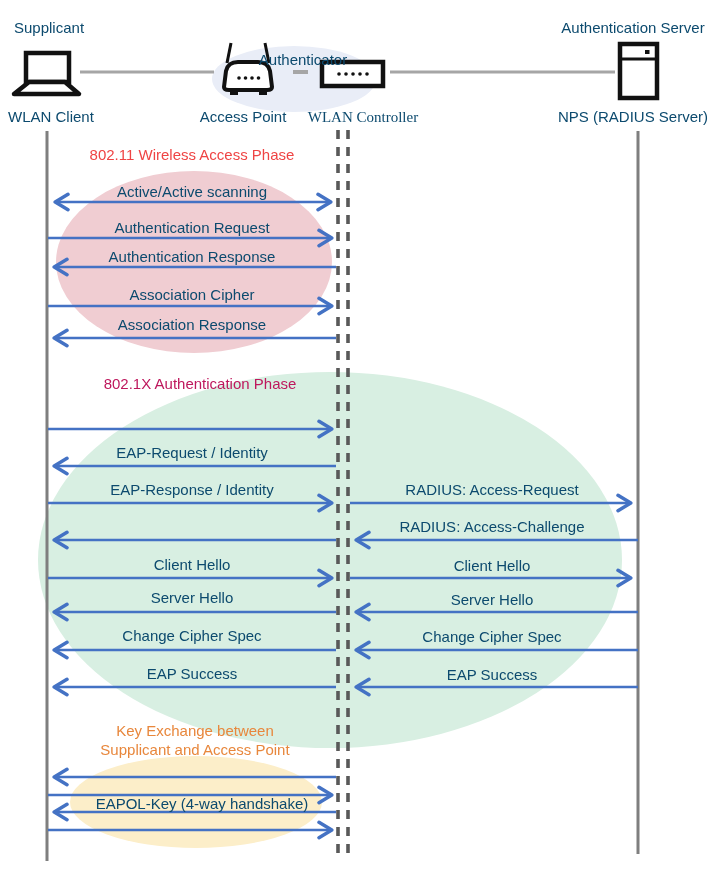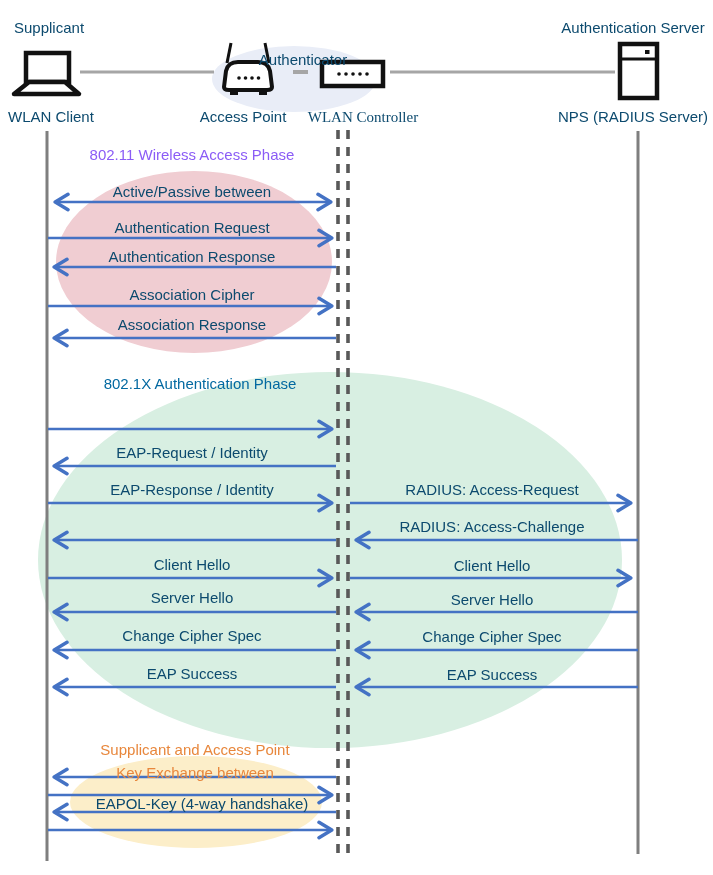--- a/index.html
+++ b/index.html
@@ -3,22 +3,22 @@
 <meta charset="utf-8">
 <style>
   html,body{margin:0;padding:0;background:#fff;}
   #stage{position:relative;width:713px;height:875px;background:#fff;overflow:hidden;
          font-family:"Liberation Sans",sans-serif;}
   #diagram-svg{position:absolute;left:0;top:0;}
   .lbl{position:absolute;font:15px/1.25 "Liberation Sans",sans-serif;color:#0c4a6e;
        text-align:center;white-space:nowrap;}
   .lbl.left-align{text-align:left;}
   .phase-title{font-size:15px;}
-  .red{color:#8b5cf6;}
-  .green{color:#0369a1;}
+  .red{color:#ef4444;}
+  .green{color:#be185d;}
   .orange{color:#E8873C;}
 </style>
 </head>
 <body>
 
 <div id="stage">
 
   <svg id="diagram-svg" width="713" height="875" viewBox="0 0 713 875">
     <defs>
       <marker id="ah" viewBox="-10 -6 12 12" refX="-0.5" refY="0" markerWidth="8" markerHeight="8" orient="auto-start-reverse">
@@ -109,37 +109,37 @@
   <div class="lbl left-align" style="left:14px;top:19px;">Supplicant</div>
   <div class="lbl" style="left:236px;top:19px;width:134px;margin-top:32px;">Authenticator</div>
   <div class="lbl" style="left:560px;top:19px;width:146px;">Authentication Server</div>
 
   <div class="lbl left-align" style="left:8px;top:108px;">WLAN Client</div>
   <div class="lbl" style="left:178px;top:108px;width:130px;">Access Point</div>
   <div class="lbl" style="left:303px;top:108px;width:120px;font-family:Liberation Serif, serif;">WLAN Controller</div>
   <div class="lbl" style="left:558px;top:108px;width:150px;">NPS (RADIUS Server)</div>
 
   <div class="lbl phase-title red" style="left:42px;top:146px;width:300px;">802.11 Wireless Access Phase</div>
-  <div class="lbl" style="left:60px;top:183px;width:264px;">Active/Passive between</div>
+  <div class="lbl" style="left:60px;top:183px;width:264px;">Active/Active scanning</div>
   <div class="lbl" style="left:60px;top:219px;width:264px;">Authentication Request</div>
   <div class="lbl" style="left:60px;top:248px;width:264px;">Authentication Response</div>
   <div class="lbl" style="left:60px;top:286px;width:264px;">Association Cipher</div>
   <div class="lbl" style="left:60px;top:316px;width:264px;">Association Response</div>
 
   <div class="lbl phase-title green" style="left:50px;top:375px;width:300px;">802.1X Authentication Phase</div>
   <div class="lbl" style="left:60px;top:444px;width:264px;">EAP-Request / Identity</div>
   <div class="lbl" style="left:360px;top:481px;width:264px;">RADIUS: Access-Request</div>
   <div class="lbl" style="left:60px;top:481px;width:264px;">EAP-Response / Identity</div>
   <div class="lbl" style="left:360px;top:518px;width:264px;">RADIUS: Access-Challenge</div>
   <div class="lbl" style="left:60px;top:556px;width:264px;">Client Hello</div>
   <div class="lbl" style="left:360px;top:557px;width:264px;">Client Hello</div>
   <div class="lbl" style="left:60px;top:589px;width:264px;">Server Hello</div>
   <div class="lbl" style="left:360px;top:591px;width:264px;">Server Hello</div>
   <div class="lbl" style="left:60px;top:627px;width:264px;">Change Cipher Spec</div>
   <div class="lbl" style="left:360px;top:628px;width:264px;">Change Cipher Spec</div>
   <div class="lbl" style="left:60px;top:665px;width:264px;">EAP Success</div>
   <div class="lbl" style="left:360px;top:666px;width:264px;">EAP Success</div>
 
-  <div class="lbl phase-title orange" style="left:42px;top:764px;width:306px;">Key Exchange between</div>
+  <div class="lbl phase-title orange" style="left:42px;top:722px;width:306px;">Key Exchange between</div>
   <div class="lbl phase-title orange" style="left:42px;top:741px;width:306px;">Supplicant and Access Point</div>
   <div class="lbl" style="left:72px;top:795px;width:260px;">EAPOL-Key (4-way handshake)</div>
 
 </div>
 
 </body></html>

